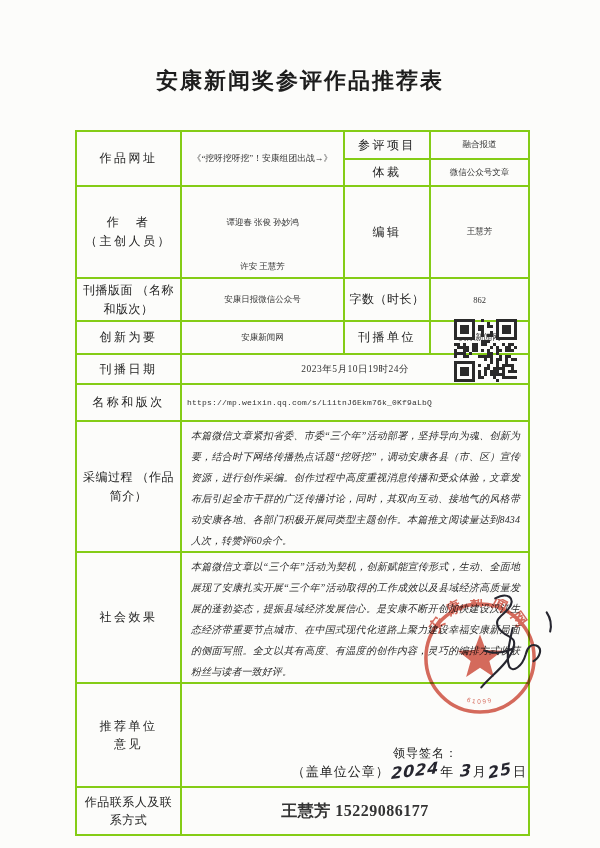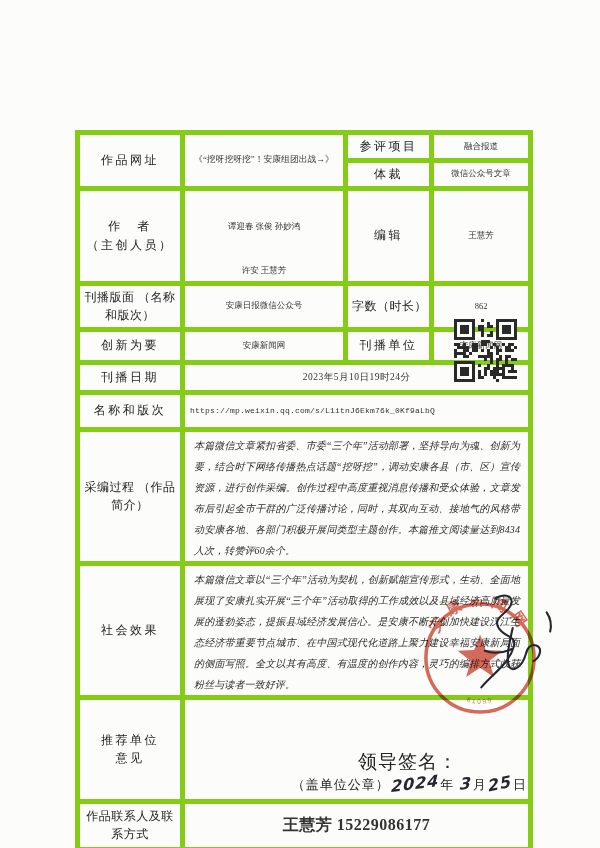--- a/index.html
+++ b/index.html
@@ -11,21 +11,21 @@
   .doc-title{
     position:absolute;top:66px;left:0;width:100%;margin:0;
     text-align:center;font-size:22px;font-weight:bold;color:#1d1d1d;
     letter-spacing:2px;
   }
   table.form{
     position:absolute;left:75px;top:130px;width:453px;
     border-collapse:collapse;table-layout:fixed;
   }
   table.form td{
-    border:5px solid #84cc16;vertical-align:middle;
+    border:2px solid #84cc16;vertical-align:middle;
     overflow:hidden;padding:1px 2px;
   }
   .lbl{
     text-align:center;font-size:12px;color:#242424;
     letter-spacing:2.5px;line-height:1.55;padding:2px 4px !important;
   }
   .lbl.ls0{letter-spacing:0.5px;}
   .lbl .l2{display:block;}
   .val{text-align:center;font-size:9px;color:#333;}
   .val.sm{font-size:8.5px;}
@@ -37,21 +37,21 @@
     font-size:8px;color:#333;padding-left:5px !important;letter-spacing:0.2px;margin-left:46px;
   }
   .para{
     vertical-align:top !important;text-align:justify;
     font-size:10px;line-height:21px;color:#2c2c2c;
     padding:3px 8px 0 9px !important;letter-spacing:0.1px;font-style:italic;
   }
   .rec-cell{position:relative;}
   .sig-label{
     position:absolute;right:70px;bottom:24px;
-    font-size:19px;letter-spacing:1px;color:#242424;
+    font-size:12px;letter-spacing:1px;color:#242424;
   }
   .seal-line{
     position:absolute;right:1px;bottom:5px;white-space:nowrap;
     font-size:13px;letter-spacing:1px;color:#242424;
   }
   .hw{
     font-family:"DejaVu Sans",sans-serif;font-style:italic;font-weight:bold;
     font-size:16px;color:#26262f;display:inline-block;
     transform:rotate(-7deg) skewX(-10deg);margin:0 1px -3px 1px;
   }
@@ -70,20 +70,21 @@
   .signature{
     position:absolute;left:436px;top:588px;width:122px;height:122px;
     pointer-events:none;
   }
 </style>
 </head>
 <body>
 
 <div class="page">
 
+  <h1 class="doc-title">安康新闻奖参评作品推荐表</h1>
 
   <table class="form">
     <colgroup>
       <col style="width:105px">
         <col style="width:163px">
         <col style="width:86px">
         <col style="width:99px">
     </colgroup>
     <tbody>
       <tr class="rh28">

